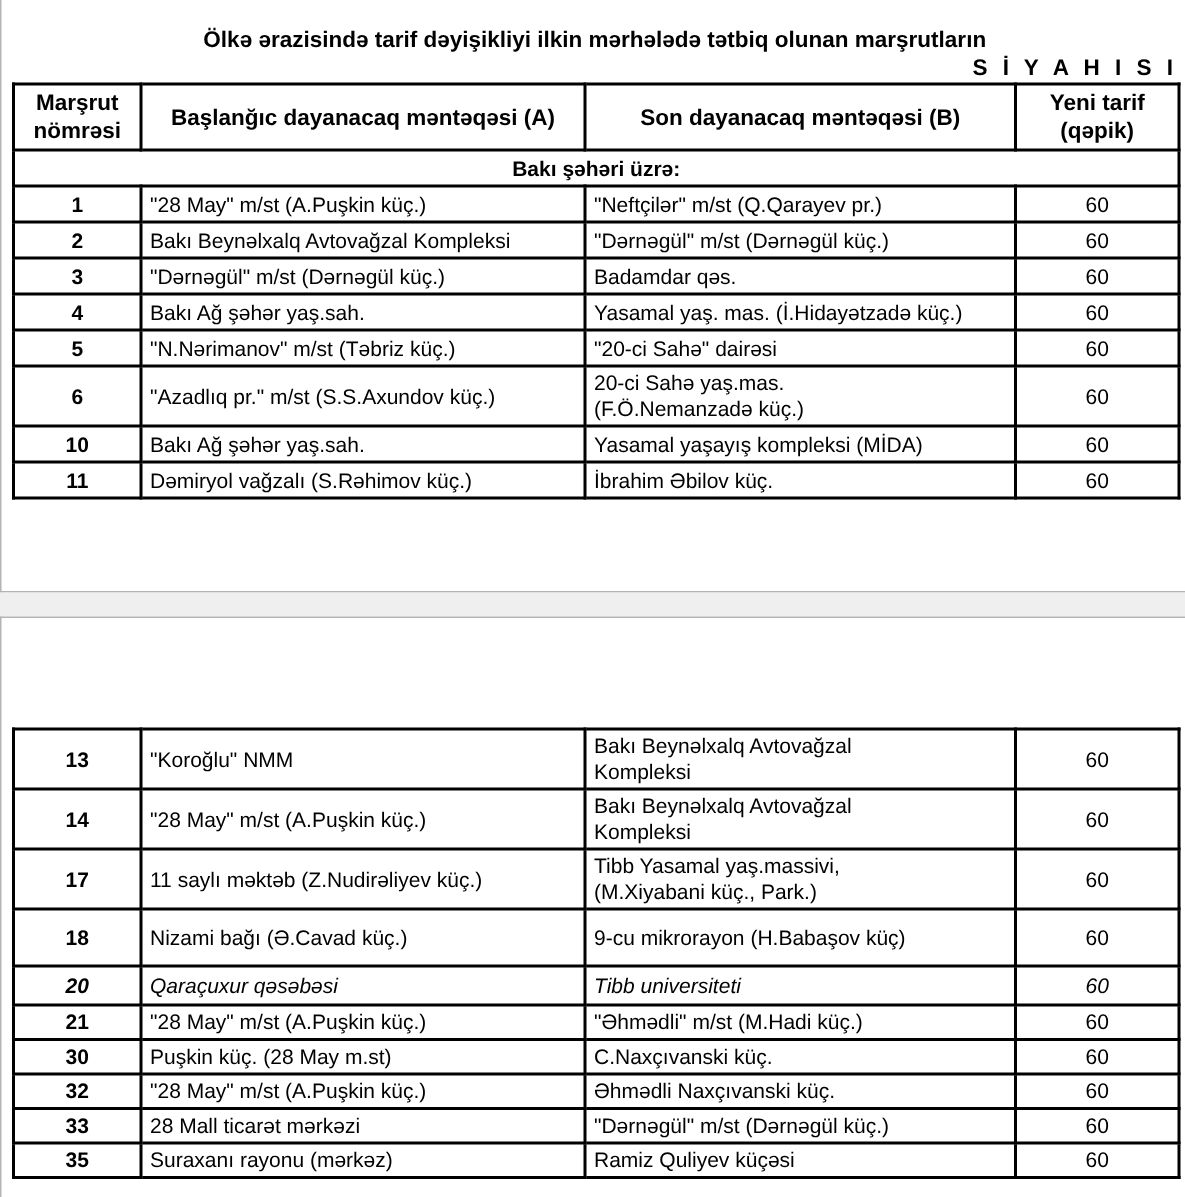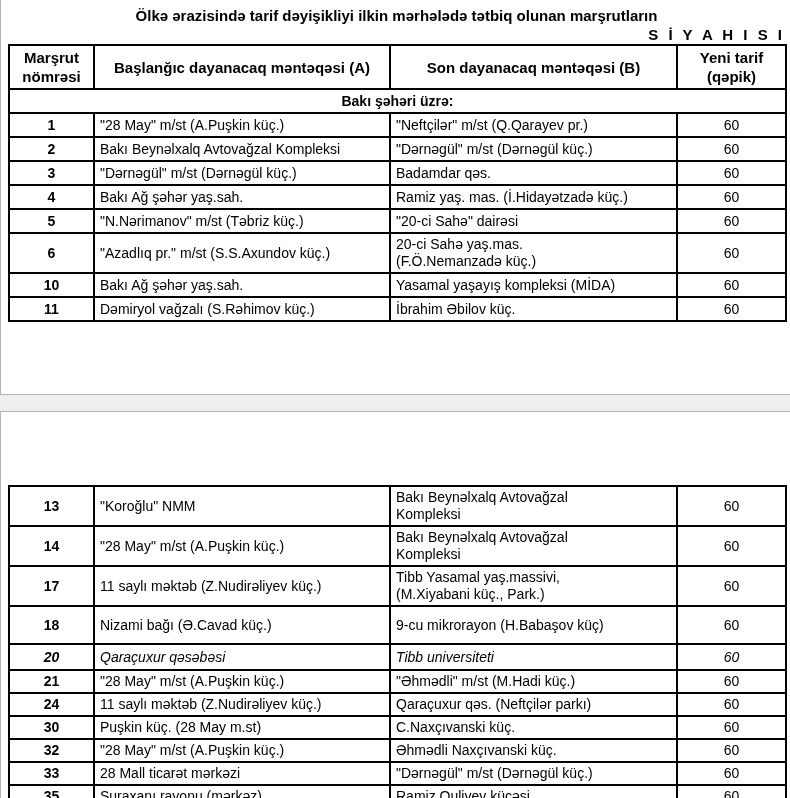--- a/index.html
+++ b/index.html
@@ -26,21 +26,21 @@
   }
   .page-gap {
     height: 16px;
     background: #efefef;
   }
   #page2 {
     height: 387px;
     border-top: 1px solid #b4b4b4;
   }
   .title-block {
-    padding-top: 6px;
+    padding-top: 17px;
     width: 777px;
     margin-left: 7px;
     text-align: center;
     font-weight: bold;
     font-size: 15px;
     line-height: 19px;
   }
   .title-line2 {
     letter-spacing: 3px;
     text-align: right;
@@ -139,21 +139,21 @@
         </tr>
         <tr data-no="3">
           <td class="cell-no">3</td>
           <td class="cell-a">"Dərnəgül" m/st (Dərnəgül küç.)</td>
           <td class="cell-b">Badamdar qəs.</td>
           <td class="cell-tarif">60</td>
         </tr>
         <tr data-no="4">
           <td class="cell-no">4</td>
           <td class="cell-a">Bakı Ağ şəhər yaş.sah.</td>
-          <td class="cell-b">Ramiz yaş. mas. (İ.Hidayətzadə küç.)</td>
+          <td class="cell-b">Yasamal yaş. mas. (İ.Hidayətzadə küç.)</td>
           <td class="cell-tarif">60</td>
         </tr>
         <tr data-no="5">
           <td class="cell-no">5</td>
           <td class="cell-a">"N.Nərimanov" m/st (Təbriz küç.)</td>
           <td class="cell-b">"20-ci Sahə" dairəsi</td>
           <td class="cell-tarif">60</td>
         </tr>
         <tr data-no="6">
           <td class="cell-no">6</td>
@@ -221,26 +221,20 @@
           <td class="cell-a">Qaraçuxur qəsəbəsi</td>
           <td class="cell-b">Tibb universiteti</td>
           <td class="cell-tarif">60</td>
         </tr>
         <tr data-no="21">
           <td class="cell-no">21</td>
           <td class="cell-a">"28 May" m/st (A.Puşkin küç.)</td>
           <td class="cell-b">"Əhmədli" m/st (M.Hadi küç.)</td>
           <td class="cell-tarif">60</td>
         </tr>
-        <tr data-no="24">
-          <td class="cell-no">24</td>
-          <td class="cell-a">11 saylı məktəb (Z.Nudirəliyev küç.)</td>
-          <td class="cell-b">Qaraçuxur qəs. (Neftçilər parkı)</td>
-          <td class="cell-tarif">60</td>
-        </tr>
         <tr data-no="30">
           <td class="cell-no">30</td>
           <td class="cell-a">Puşkin küç. (28 May m.st)</td>
           <td class="cell-b">C.Naxçıvanski küç.</td>
           <td class="cell-tarif">60</td>
         </tr>
         <tr data-no="32">
           <td class="cell-no">32</td>
           <td class="cell-a">"28 May" m/st (A.Puşkin küç.)</td>
           <td class="cell-b">Əhmədli Naxçıvanski küç.</td>

